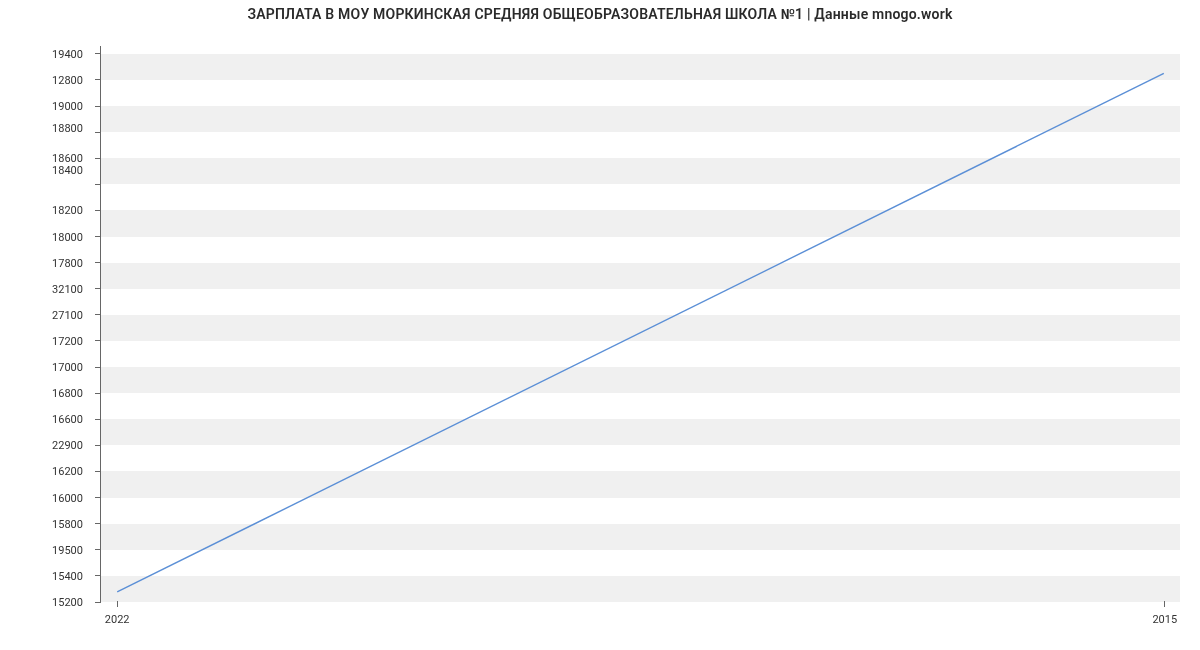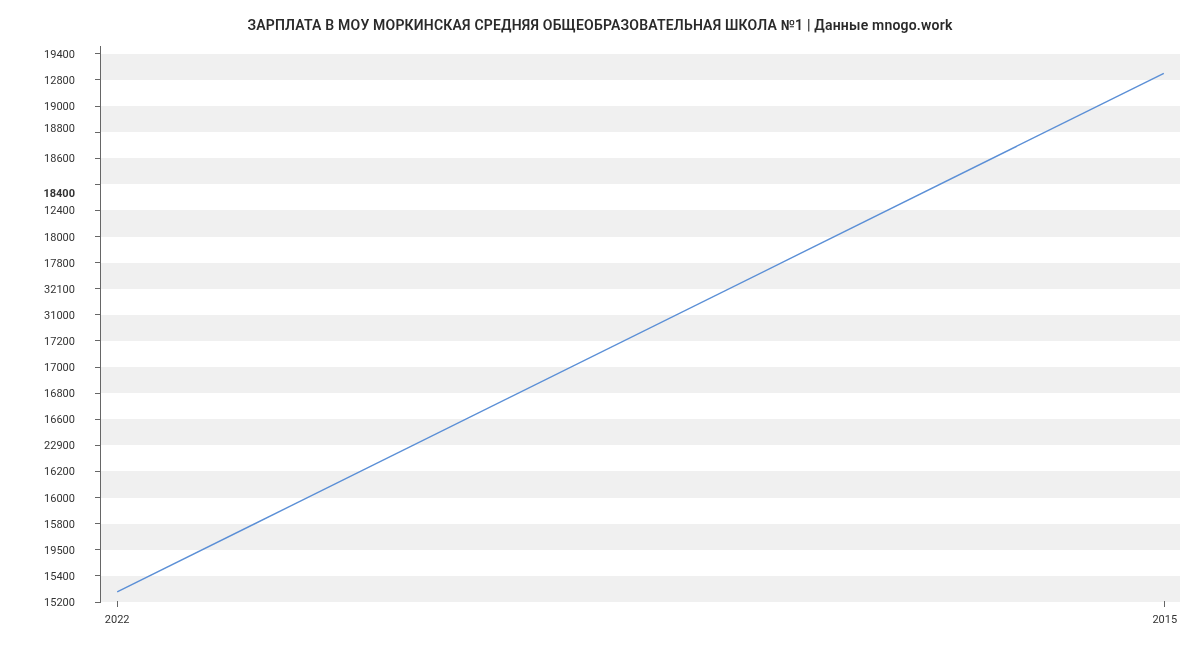--- a/index.html
+++ b/index.html
@@ -11,21 +11,21 @@
     font-family: -apple-system, BlinkMacSystemFont, "Segoe UI", Roboto, "Helvetica Neue", Arial, sans-serif;
     color: #2a2a2a;
   }
   .chart-wrap {
     position: relative;
     width: 1200px;
     height: 650px;
   }
   .title {
     position: absolute;
-    top: 17px;
+    top: 6px;
     left: 0;
     width: 1200px;
     text-align: center;
     font-size: 14px;
     font-weight: 600;
     color: #2a2a2a;
     letter-spacing: 0.2px;
   }
   .plot {
     position: absolute;
@@ -46,21 +46,21 @@
   .ytick {
     position: absolute;
     left: -6px;
     width: 6px;
     height: 1px;
     background: #666;
   }
   .ylabel {
     position: absolute;
     right: 100%;
-    margin-right: 26px;
+    margin-right: 18px;
     transform: translateY(-50%);
     font-size: 11px;
     color: #333;
     white-space: nowrap;
   }
   .xtick {
     position: absolute;
     bottom: -6px;
     width: 1px;
     height: 6px;
@@ -120,31 +120,31 @@
       <div class="ylabel" style="top: 399.38px;">22900</div>
       <div class="ytick" style="top: 372.777px;"></div>
       <div class="ylabel" style="top: 373.277px;">16600</div>
       <div class="ytick" style="top: 346.674px;"></div>
       <div class="ylabel" style="top: 347.174px;">16800</div>
       <div class="ytick" style="top: 320.57px;"></div>
       <div class="ylabel" style="top: 321.07px;">17000</div>
       <div class="ytick" style="top: 294.467px;"></div>
       <div class="ylabel" style="top: 294.967px;">17200</div>
       <div class="ytick" style="top: 268.364px;"></div>
-      <div class="ylabel" style="top: 268.864px;">31000</div>
+      <div class="ylabel" style="top: 268.864px;">27100</div>
       <div class="ytick" style="top: 242.261px;"></div>
       <div class="ylabel" style="top: 242.761px;">32100</div>
       <div class="ytick" style="top: 216.157px;"></div>
       <div class="ylabel" style="top: 216.657px;">17800</div>
       <div class="ytick" style="top: 190.054px;"></div>
       <div class="ylabel" style="top: 190.554px;">18000</div>
       <div class="ytick" style="top: 163.951px;"></div>
-      <div class="ylabel" style="top: 164.451px;">12400</div>
+      <div class="ylabel" style="top: 164.451px;">18200</div>
       <div class="ytick" style="top: 137.847px;"></div>
-      <div class="ylabel" style="top: 147px; font-weight: bold;">18400</div>
+      <div class="ylabel" style="top: 124px;">18400</div>
       <div class="ytick" style="top: 111.744px;"></div>
       <div class="ylabel" style="top: 112.244px;">18600</div>
       <div class="ytick" style="top: 85.6408px;"></div>
       <div class="ylabel" style="top: 82px;">18800</div>
       <div class="ytick" style="top: 59.5376px;"></div>
       <div class="ylabel" style="top: 60.0376px;">19000</div>
       <div class="ytick" style="top: 33.4343px;"></div>
       <div class="ylabel" style="top: 33.9343px;">12800</div>
       <div class="ytick" style="top: 7.33099px;"></div>
       <div class="ylabel" style="top: 7.83099px;">19400</div>

